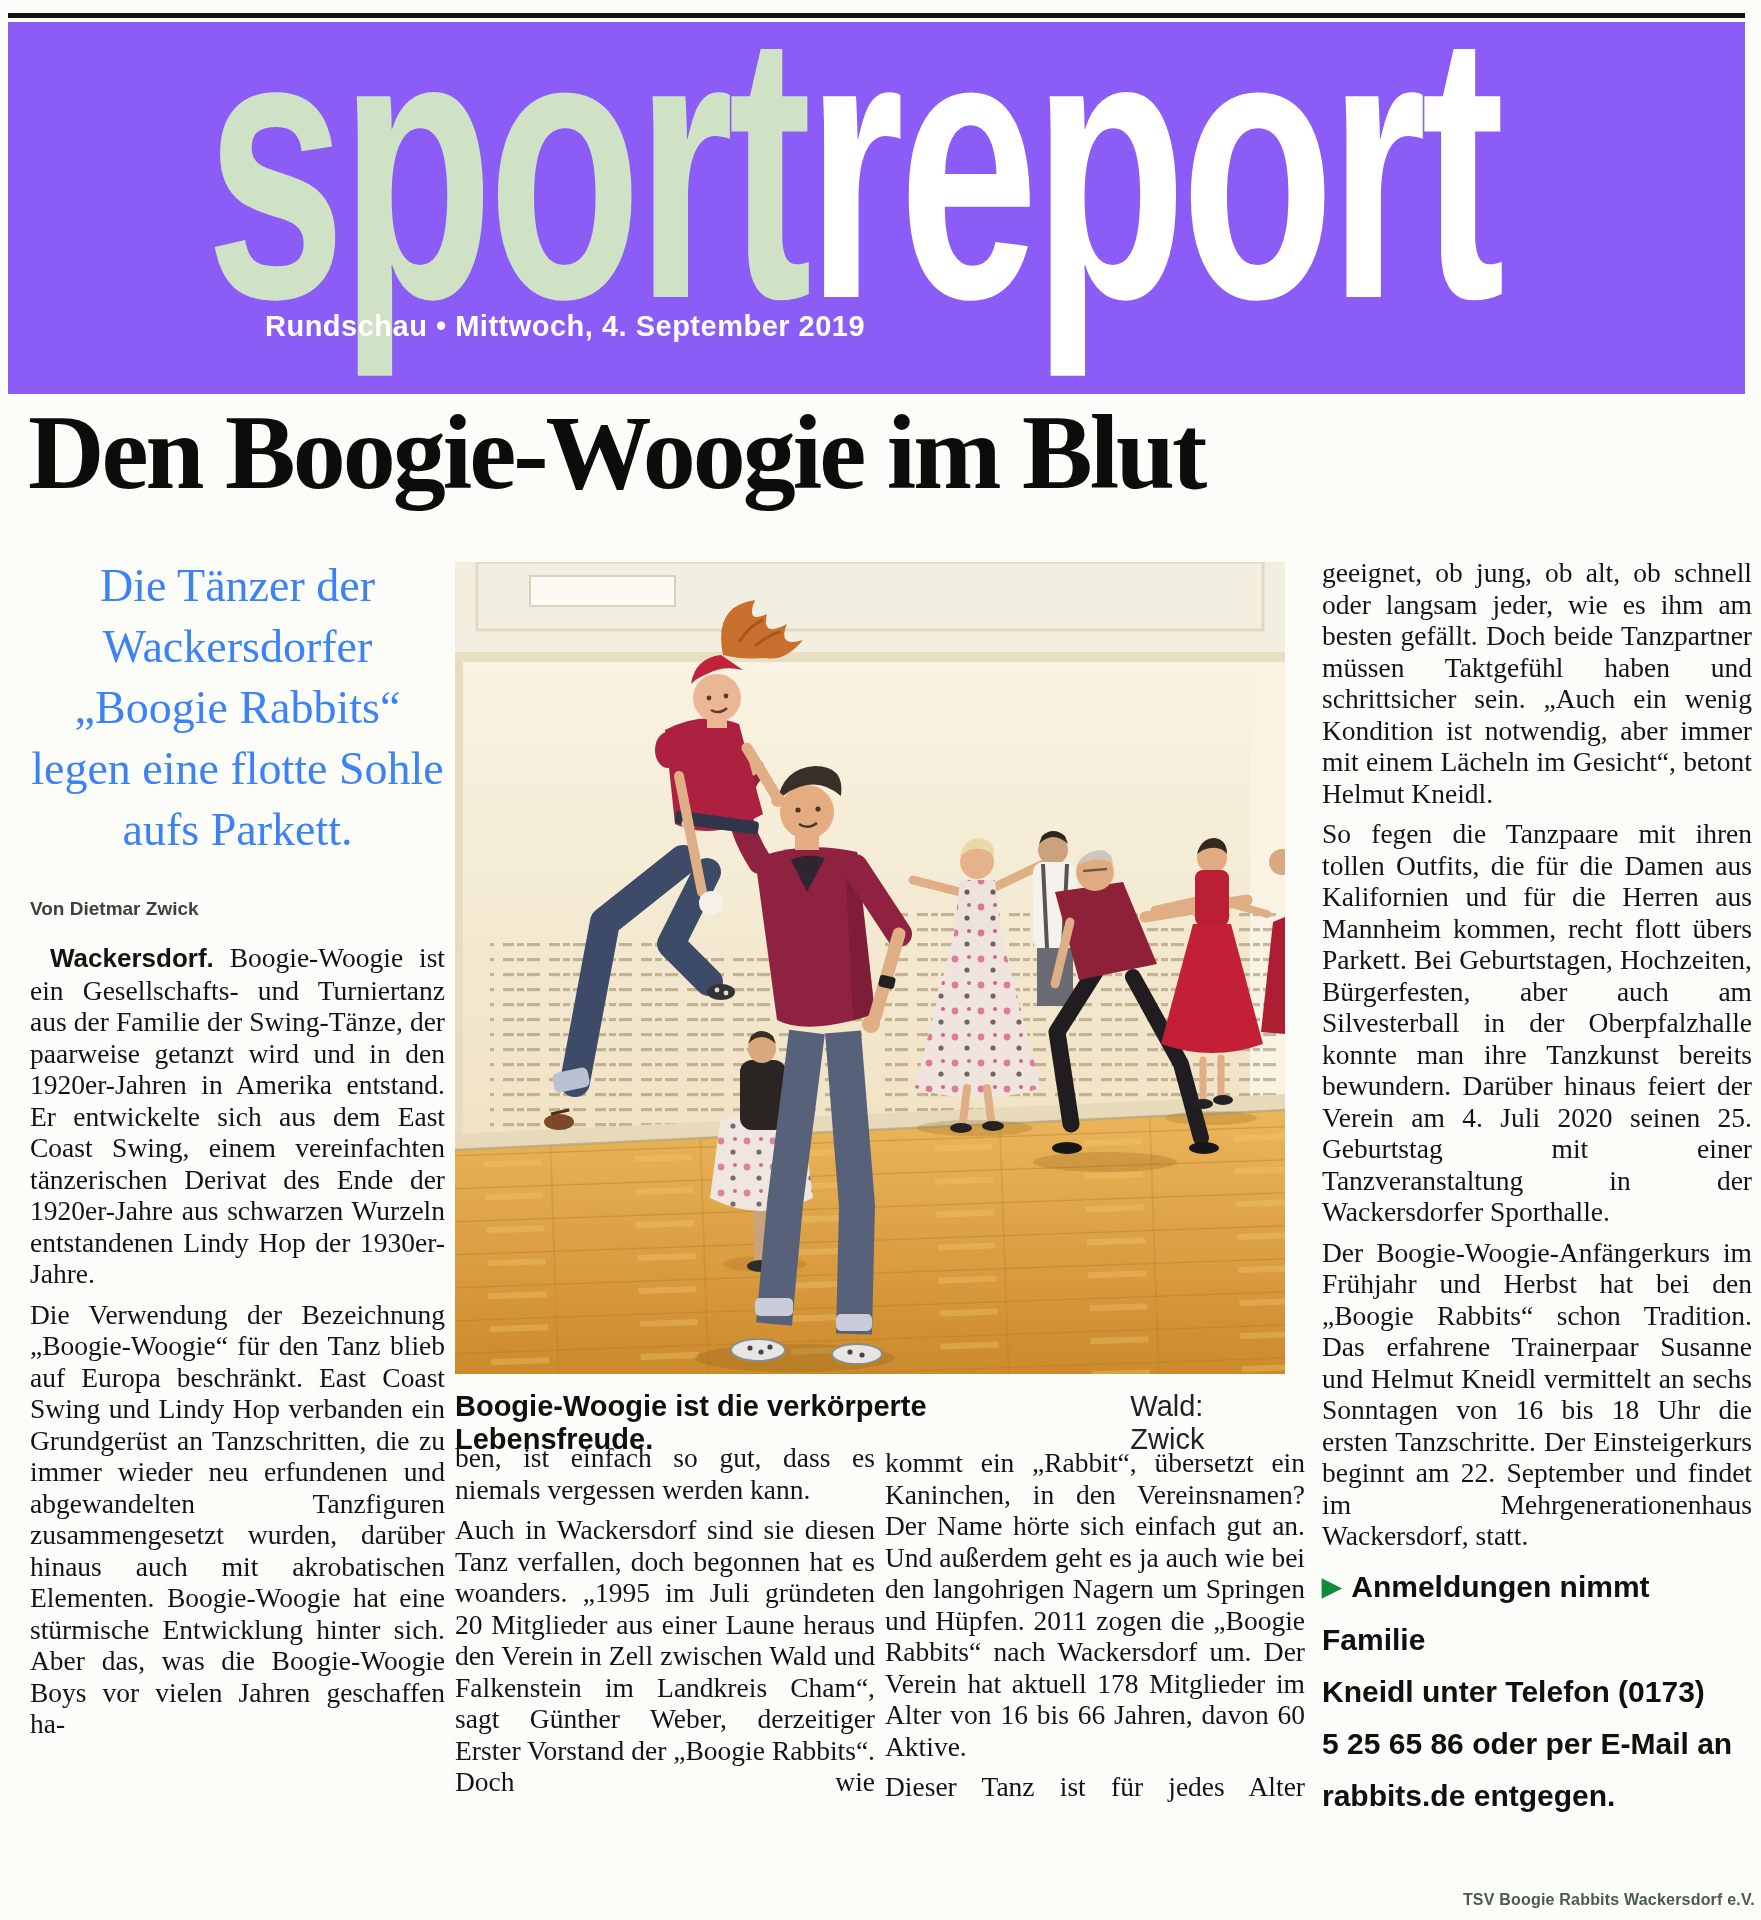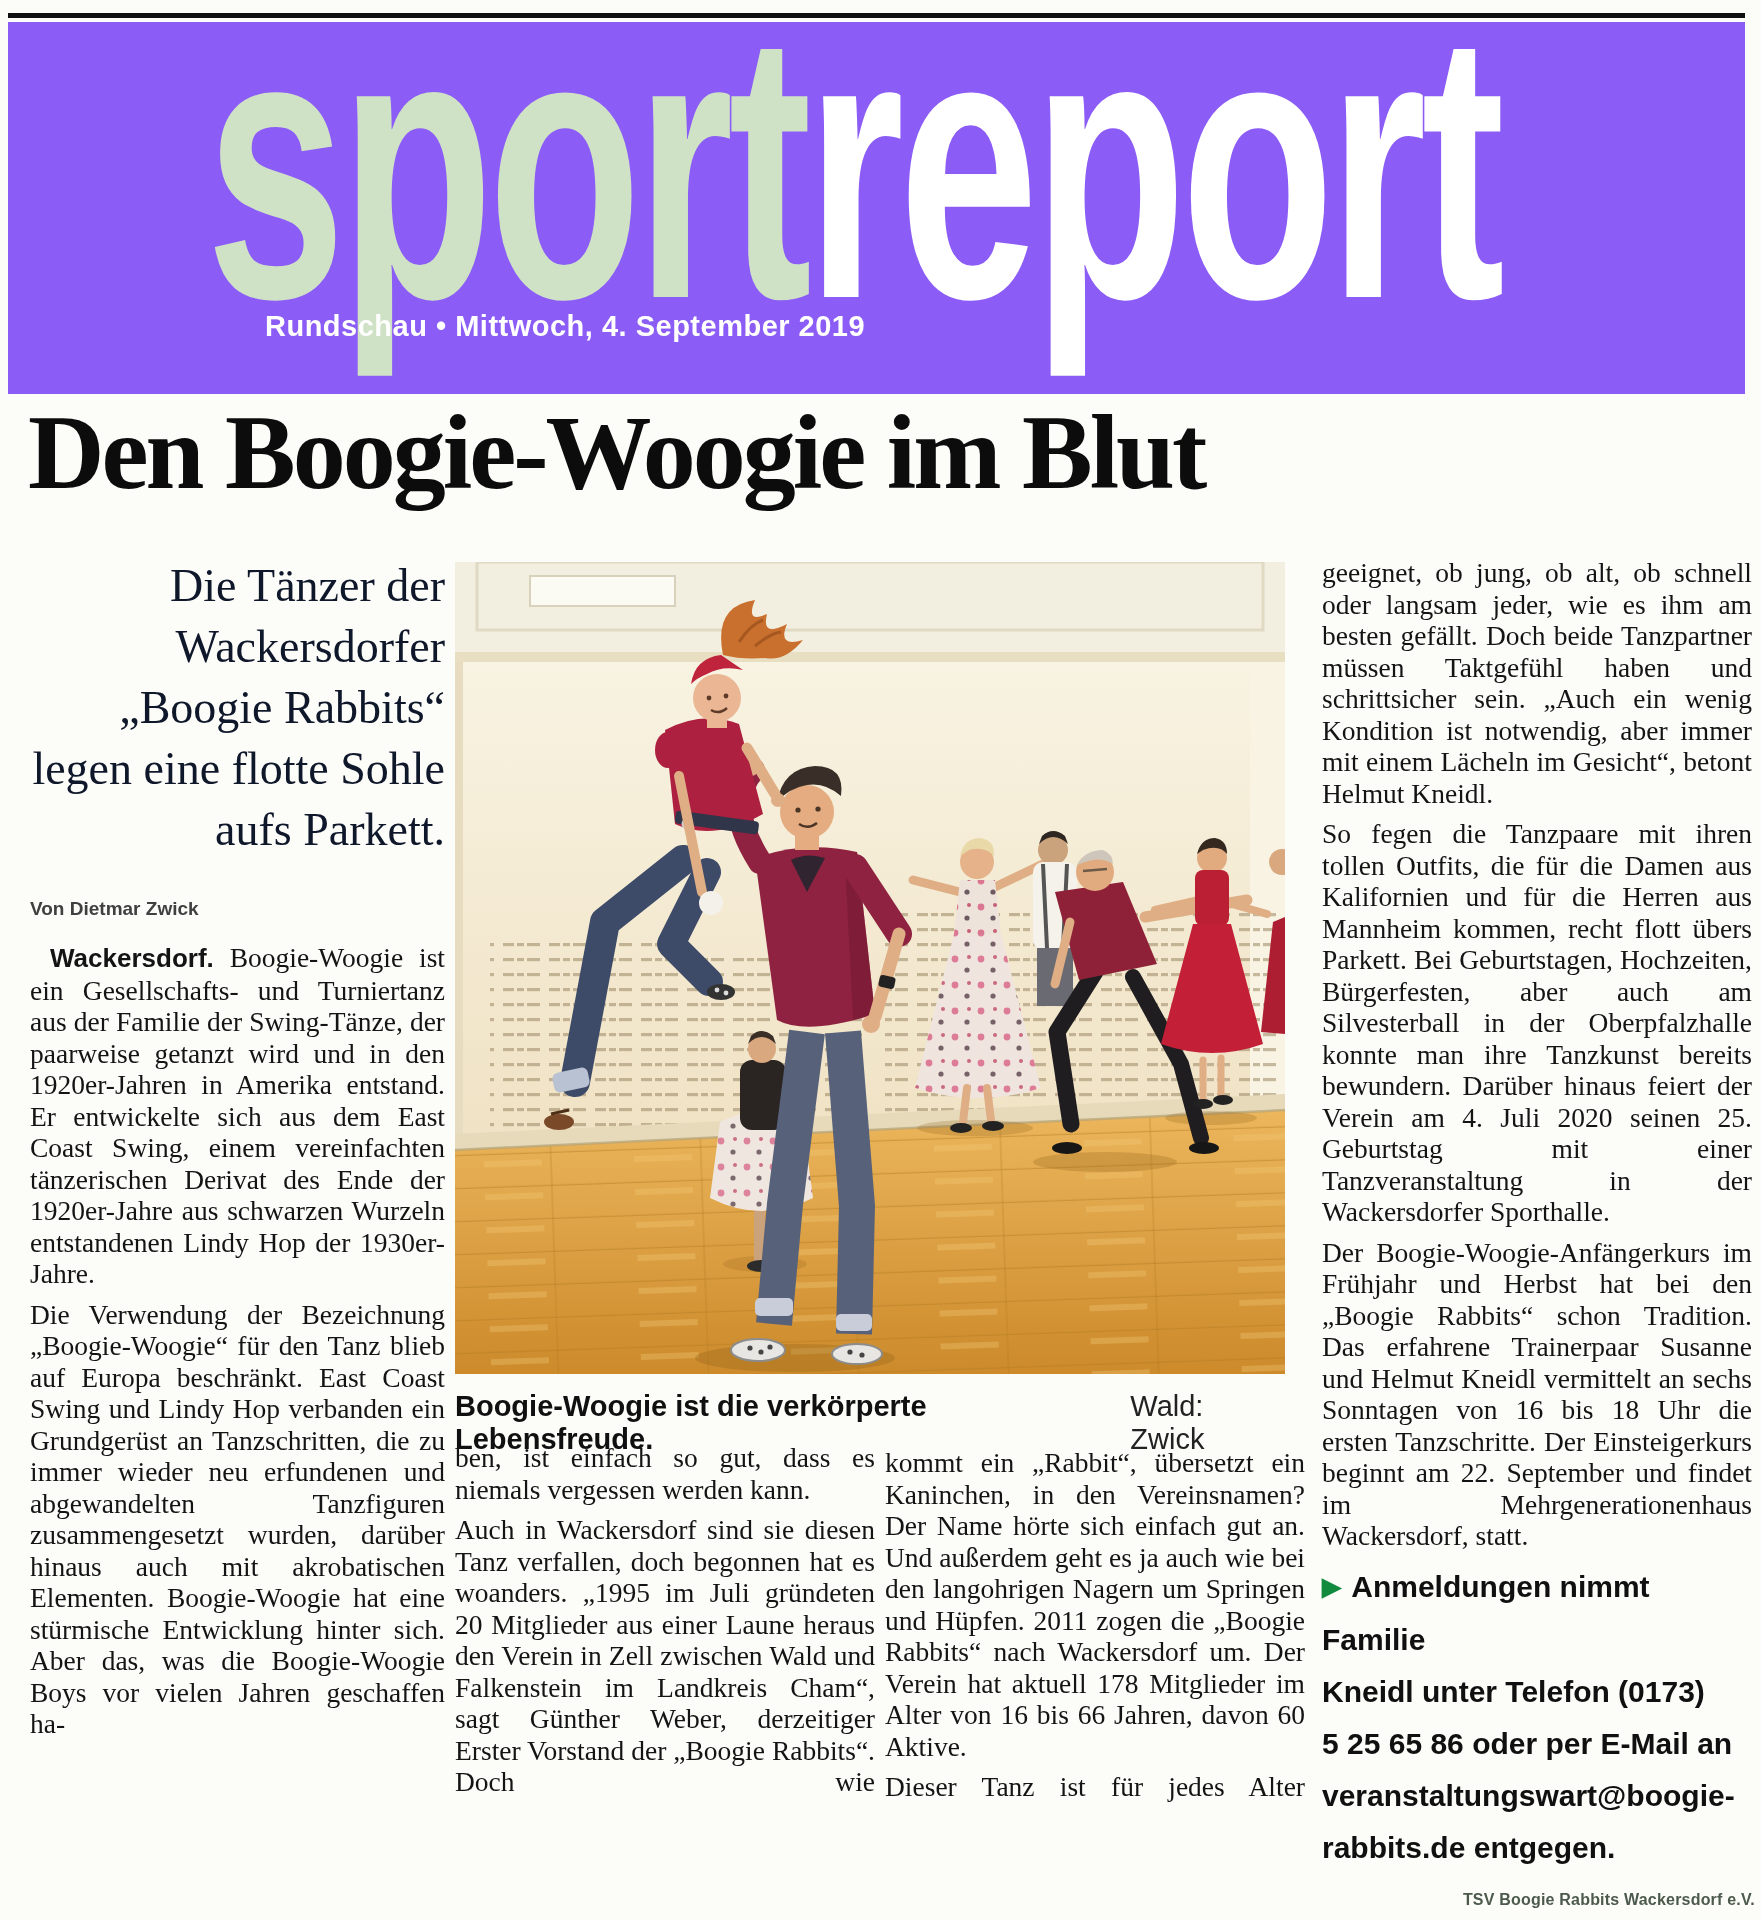--- a/index.html
+++ b/index.html
@@ -18,21 +18,21 @@
             font-weight:bold;font-size:29px;color:#ffffff;letter-spacing:.5px;}
 
   
   #headline{position:absolute;left:28px;top:400px;width:1700px;
             font-family:"Liberation Serif",serif;font-weight:bold;font-size:106px;line-height:1.0;
             letter-spacing:-3px;color:#0c0c0c;white-space:nowrap;}
 
   
   .col{position:absolute;text-align:justify;}
   #col1{left:30px;top:555px;width:415px;}
-  #standfirst{font-size:46px;line-height:61px;color:#0f172a;text-align:right;}
+  #standfirst{font-size:46px;line-height:61px;color:#3b82f6;text-align:center;}
   #byline{margin-top:38px;font-family:"Liberation Sans",sans-serif;font-weight:bold;
           font-size:19px;color:#404040;text-align:left;}
   .body-text{font-size:27.5px;line-height:31.5px;}
   .body-text p{margin:0 0 9px 0;}
   #col1 .body-text{margin-top:22px;}
   .lead-in{font-family:"Liberation Sans",sans-serif;font-weight:bold;font-size:26px;margin-left:20px;}
   .force-justify{text-align-last:justify;}
 
   #col2{left:455px;top:1442px;width:420px;}
   #col3{left:885px;top:1447px;width:420px;}
@@ -277,20 +277,19 @@
   </div>
 
   <div id="col4" class="col body-text">
     <p>geeignet, ob jung, ob alt, ob schnell oder langsam jeder, wie es ihm am besten gefällt. Doch beide Tanzpartner müssen Taktgefühl haben und schrittsicher sein. „Auch ein wenig Kondition ist notwendig, aber immer mit einem Lächeln im Gesicht“, betont Helmut Kneidl.</p>
     <p>So fegen die Tanzpaare mit ihren tollen Outfits, die für die Damen aus Kalifornien und für die Herren aus Mannheim kommen, recht flott übers Parkett. Bei Geburtstagen, Hochzeiten, Bürgerfesten, aber auch am Silvesterball in der Oberpfalzhalle konnte man ihre Tanzkunst bereits bewundern. Darüber hinaus feiert der Verein am 4. Juli 2020 seinen 25. Geburtstag mit einer Tanzveranstaltung in der Wackersdorfer Sporthalle.</p>
     <p>Der Boogie-Woogie-Anfängerkurs im Frühjahr und Herbst hat bei den „Boogie Rabbits“ schon Tradition. Das erfahrene Trainerpaar Susanne und Helmut Kneidl vermittelt an sechs Sonntagen von 16 bis 18 Uhr die ersten Tanzschritte. Der Einsteigerkurs beginnt am 22. September und findet im Mehrgenerationenhaus Wackersdorf, statt.</p>
     <div id="contact">
       <span class="line"><span class="arrow">▶</span><span>Anmeldungen nimmt Familie</span></span>
       <span class="line">Kneidl unter Telefon (0173)</span>
       <span class="line">5 25 65 86 oder per E-Mail an</span>
-      <span class="line">veranstaltungswart@boogie-</span>
       <span class="line">rabbits.de entgegen.</span>
     </div>
   </div>
 
   <div id="footer-credit">TSV Boogie Rabbits Wackersdorf e.V.</div>
 
 </div>
 
 </body></html>

